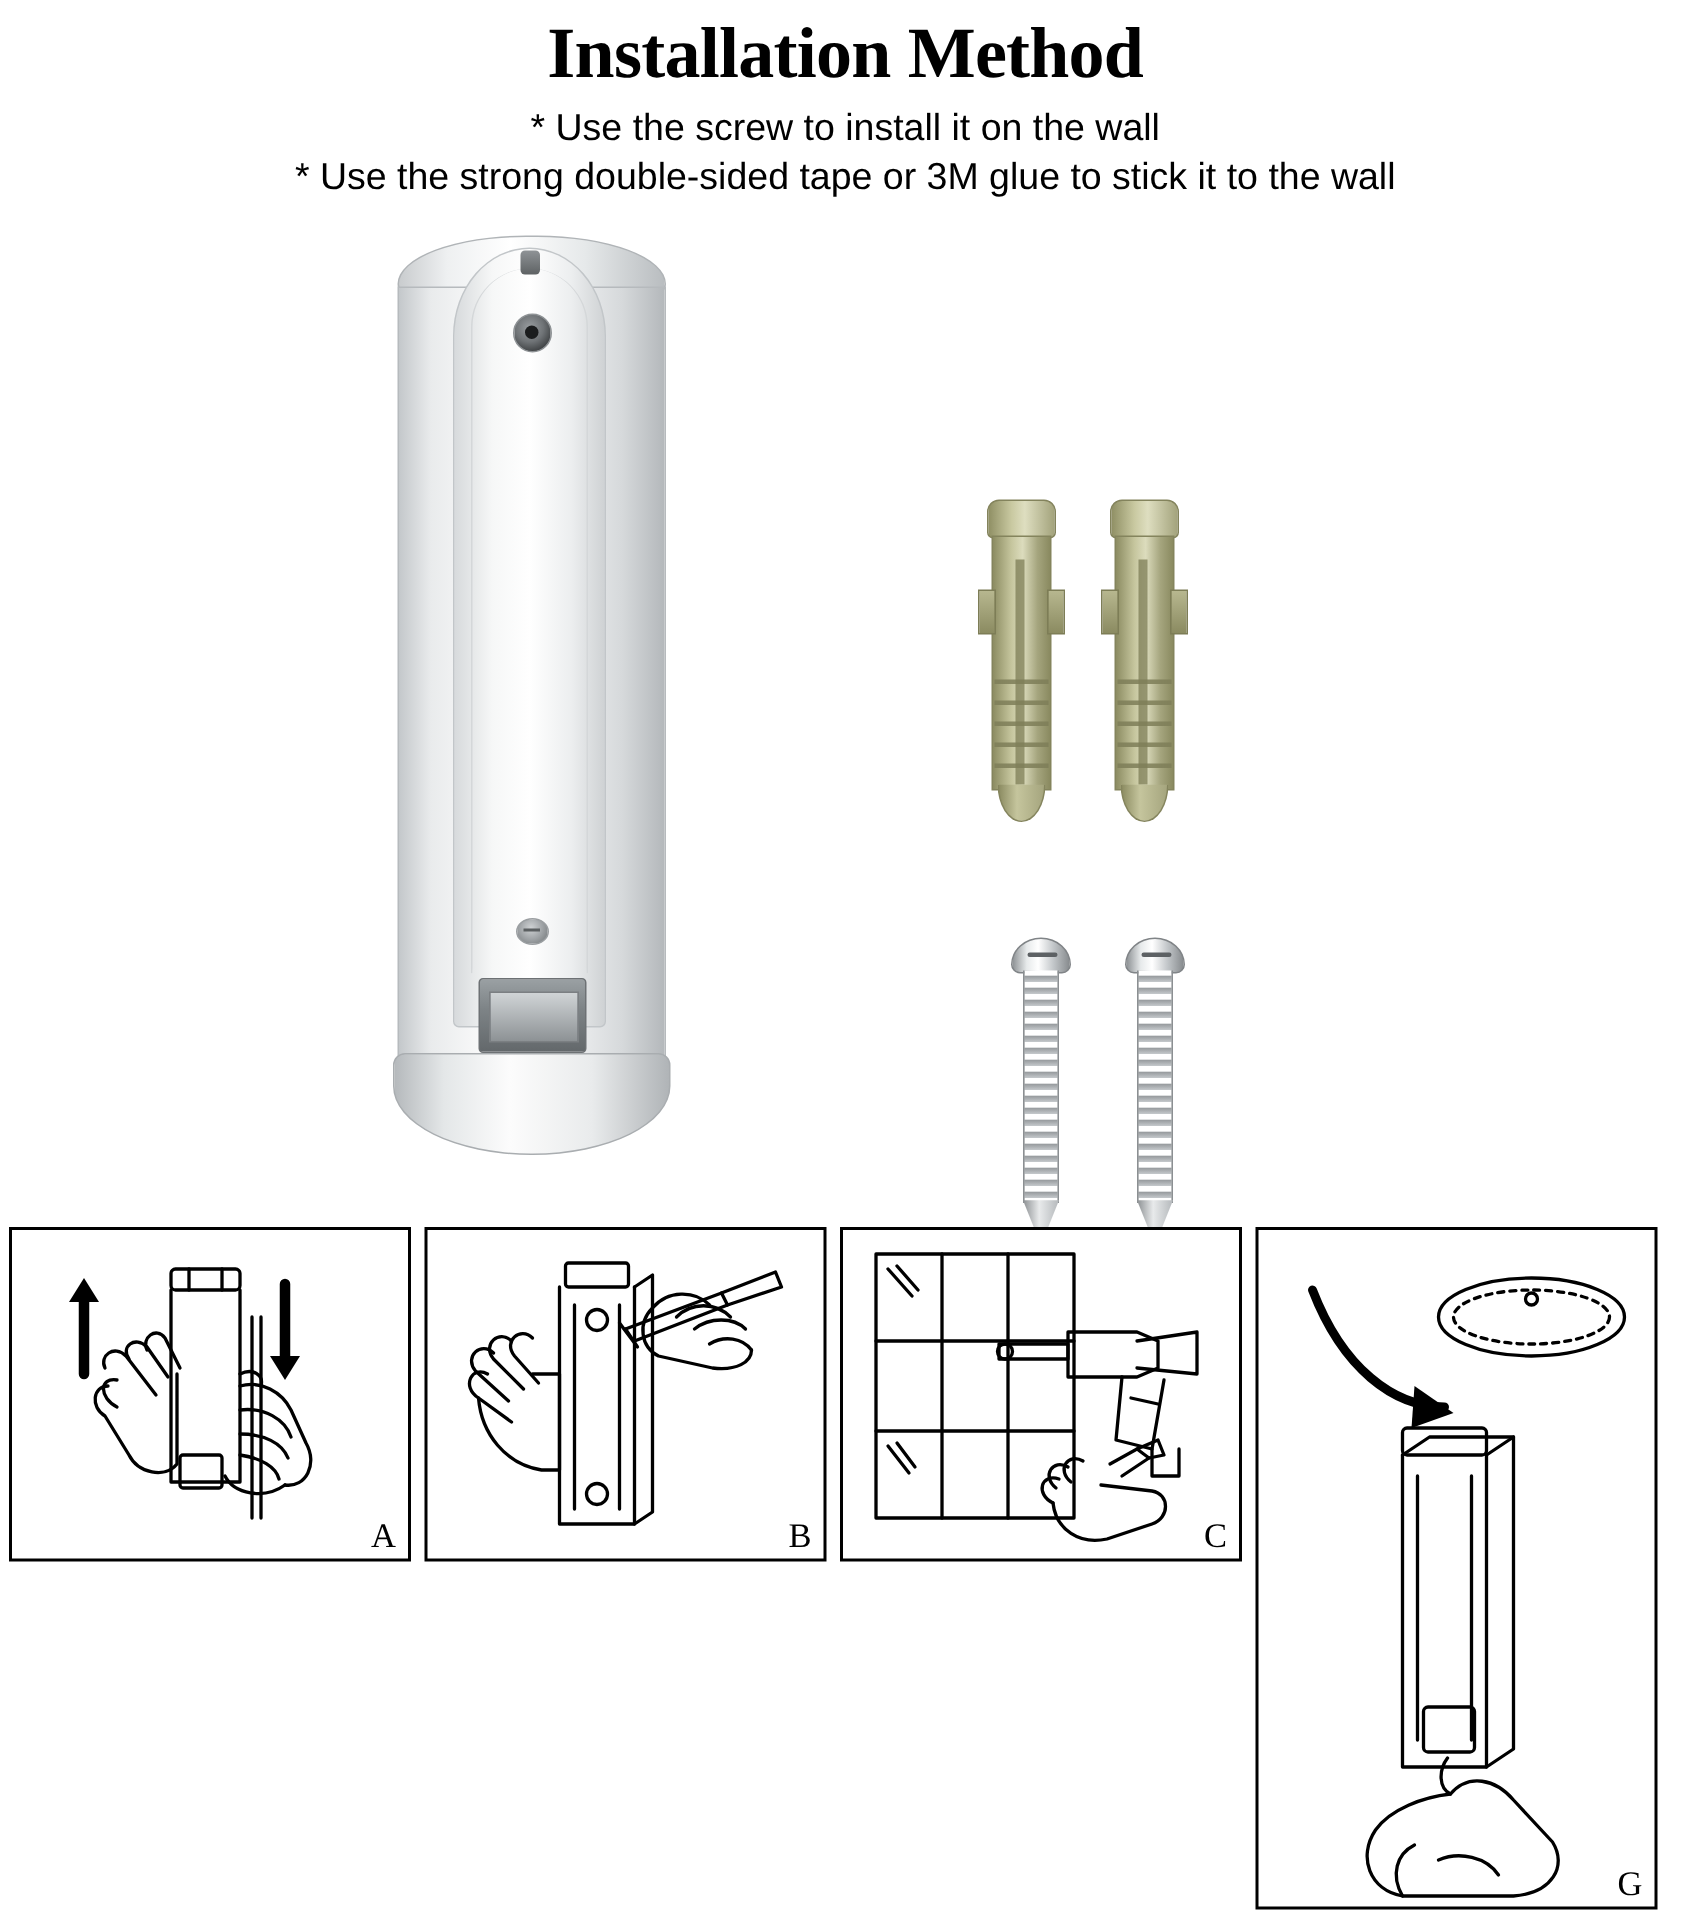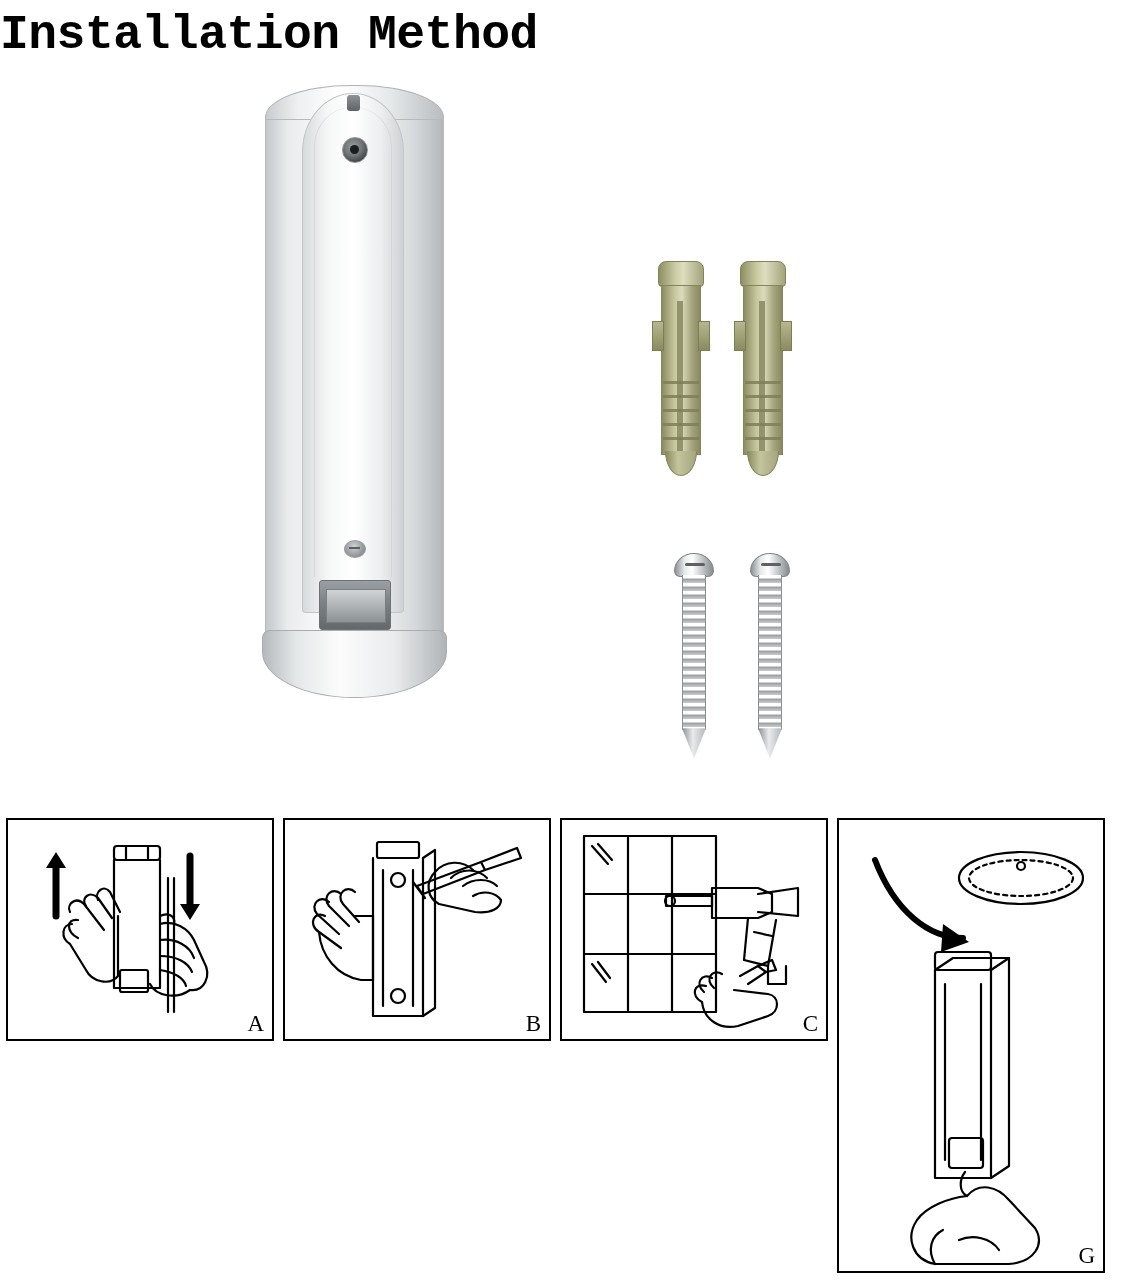--- a/index.html
+++ b/index.html
@@ -15,27 +15,27 @@
     color: #000000;
     overflow: hidden;
   }
   .page {
     position: relative;
     width: 1127px;
     height: 1280px;
   }
   
   .title {
-    text-align: left;
+    text-align: center;
     font-size: 48px;
     font-weight: bold;
     letter-spacing: -0.5px;
     margin: 8px 0 0 0;
     line-height: 1.15;
-    font-family: Liberation Mono, monospace;
+    font-family: Liberation Serif, serif;
   }
   .subtitle {
     text-align: center;
     font-size: 25px;
     line-height: 1.32;
     margin-top: 6px;
     font-family: "Liberation Sans", sans-serif;
   }
   
   .hero {
@@ -275,20 +275,24 @@
     font-family: "Liberation Serif", serif;
   }
   .panel svg { display: block; }
 </style>
 </head>
 <body>
 
 <div class="page">
 
   <h1 class="title">Installation Method</h1>
+  <div class="subtitle">
+    <div>* Use the screw to install it on the wall</div>
+    <div>* Use the strong double-sided tape or 3M glue to stick it to the wall</div>
+  </div>
 
   <div class="hero">
 
     <div class="dispenser">
       <div class="disp-top"></div>
       <div class="disp-body"></div>
       <div class="disp-inner"></div>
       <div class="disp-inner-shadow"></div>
       <div class="notch"></div>
       <div class="screw-hole-top"></div>

